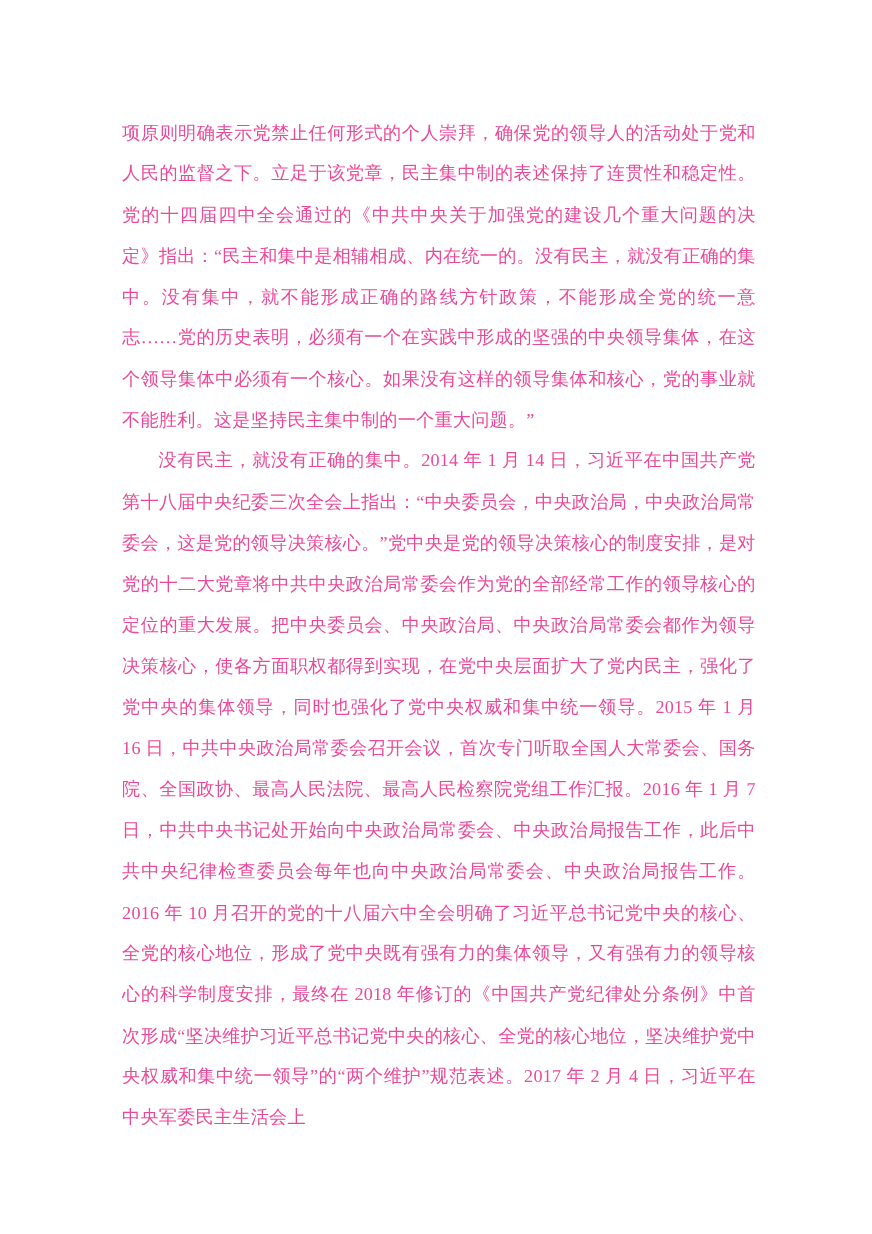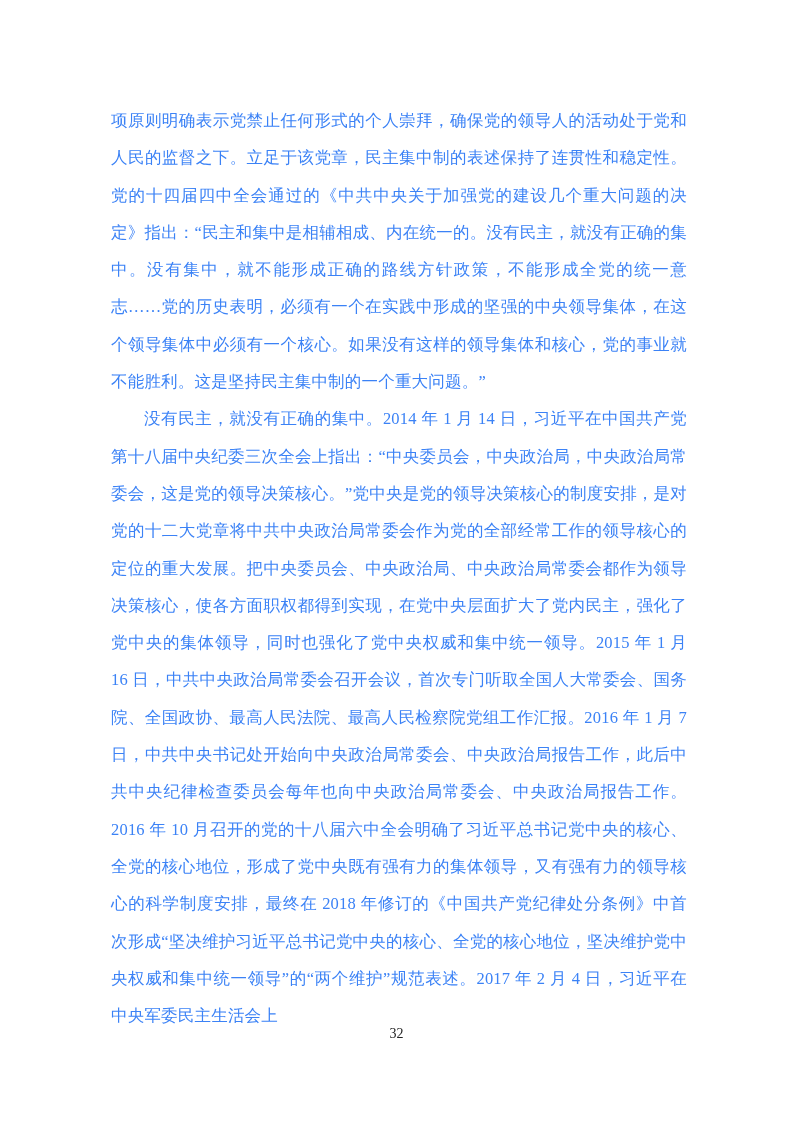--- a/index.html
+++ b/index.html
@@ -22,21 +22,21 @@
     top: 102px;
     width: 576px;
   }
   .content p {
     margin: 0;
     font-size: 16.5px;
     line-height: 37.3px;
     text-align: justify;
     text-justify: inter-ideograph;
     letter-spacing: 0.2px;
-    color: #3b82f6;
+    color: #ec4899;
   }
   .content p.indent {
     text-indent: 2em;
     font-family: Liberation Serif, serif;
   }
   .footer {
     position: absolute;
     left: 0;
     top: 1026px;
     width: 793px;
@@ -46,16 +46,13 @@
   }
 </style>
 </head>
 <body>
 
 <div class="page">
   <div class="content">
     <p>项原则明确表示党禁止任何形式的个人崇拜，确保党的领导人的活动处于党和人民的监督之下。立足于该党章，民主集中制的表述保持了连贯性和稳定性。党的十四届四中全会通过的《中共中央关于加强党的建设几个重大问题的决定》指出：“民主和集中是相辅相成、内在统一的。没有民主，就没有正确的集中。没有集中，就不能形成正确的路线方针政策，不能形成全党的统一意志……党的历史表明，必须有一个在实践中形成的坚强的中央领导集体，在这个领导集体中必须有一个核心。如果没有这样的领导集体和核心，党的事业就不能胜利。这是坚持民主集中制的一个重大问题。”</p>
     <p class="indent">没有民主，就没有正确的集中。2014 年 1 月 14 日，习近平在中国共产党第十八届中央纪委三次全会上指出：“中央委员会，中央政治局，中央政治局常委会，这是党的领导决策核心。”党中央是党的领导决策核心的制度安排，是对党的十二大党章将中共中央政治局常委会作为党的全部经常工作的领导核心的定位的重大发展。把中央委员会、中央政治局、中央政治局常委会都作为领导决策核心，使各方面职权都得到实现，在党中央层面扩大了党内民主，强化了党中央的集体领导，同时也强化了党中央权威和集中统一领导。2015 年 1 月 16 日，中共中央政治局常委会召开会议，首次专门听取全国人大常委会、国务院、全国政协、最高人民法院、最高人民检察院党组工作汇报。2016 年 1 月 7 日，中共中央书记处开始向中央政治局常委会、中央政治局报告工作，此后中共中央纪律检查委员会每年也向中央政治局常委会、中央政治局报告工作。2016 年 10 月召开的党的十八届六中全会明确了习近平总书记党中央的核心、全党的核心地位，形成了党中央既有强有力的集体领导，又有强有力的领导核心的科学制度安排，最终在 2018 年修订的《中国共产党纪律处分条例》中首次形成“坚决维护习近平总书记党中央的核心、全党的核心地位，坚决维护党中央权威和集中统一领导”的“两个维护”规范表述。2017 年 2 月 4 日，习近平在中央军委民主生活会上</p>
   </div>
-  <div class="footer">
-    <span>32</span>
-  </div>
 </div>
 
 </body></html>

